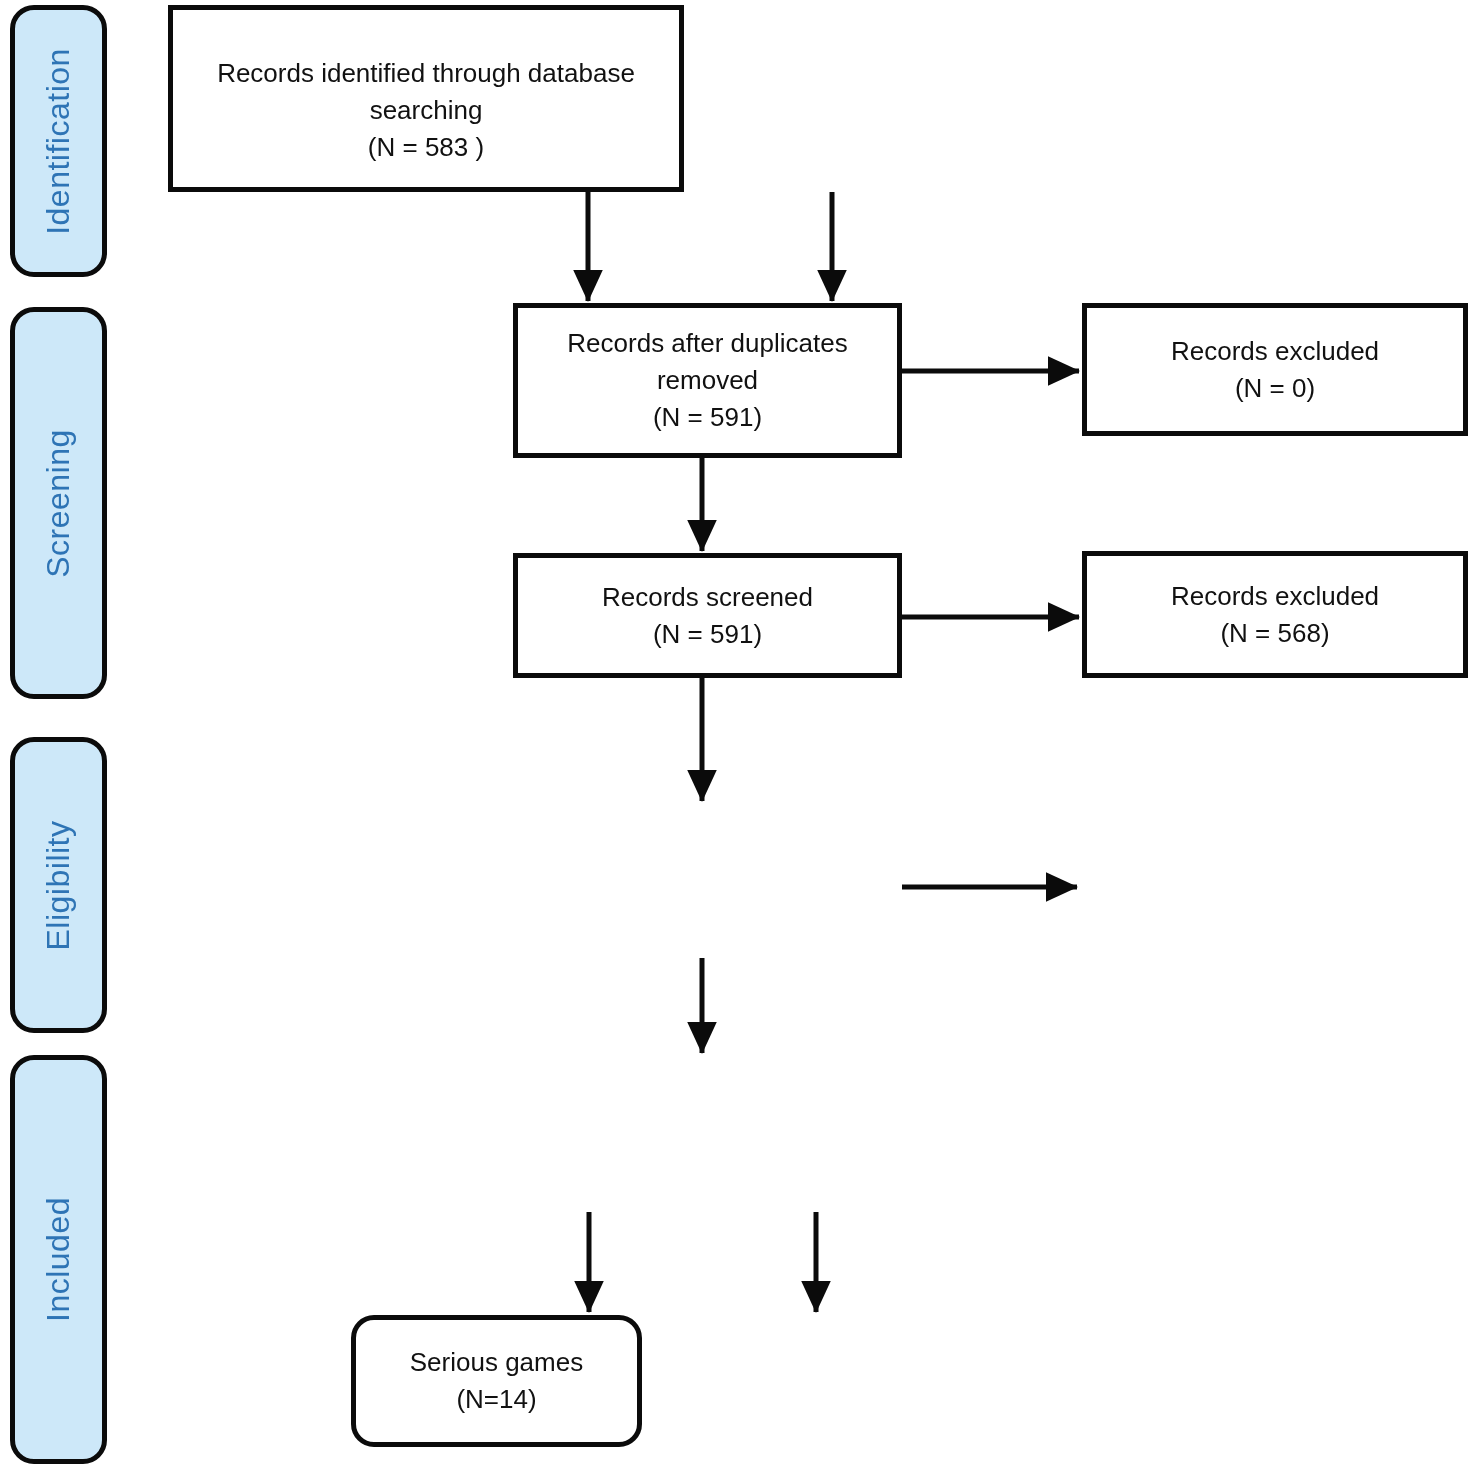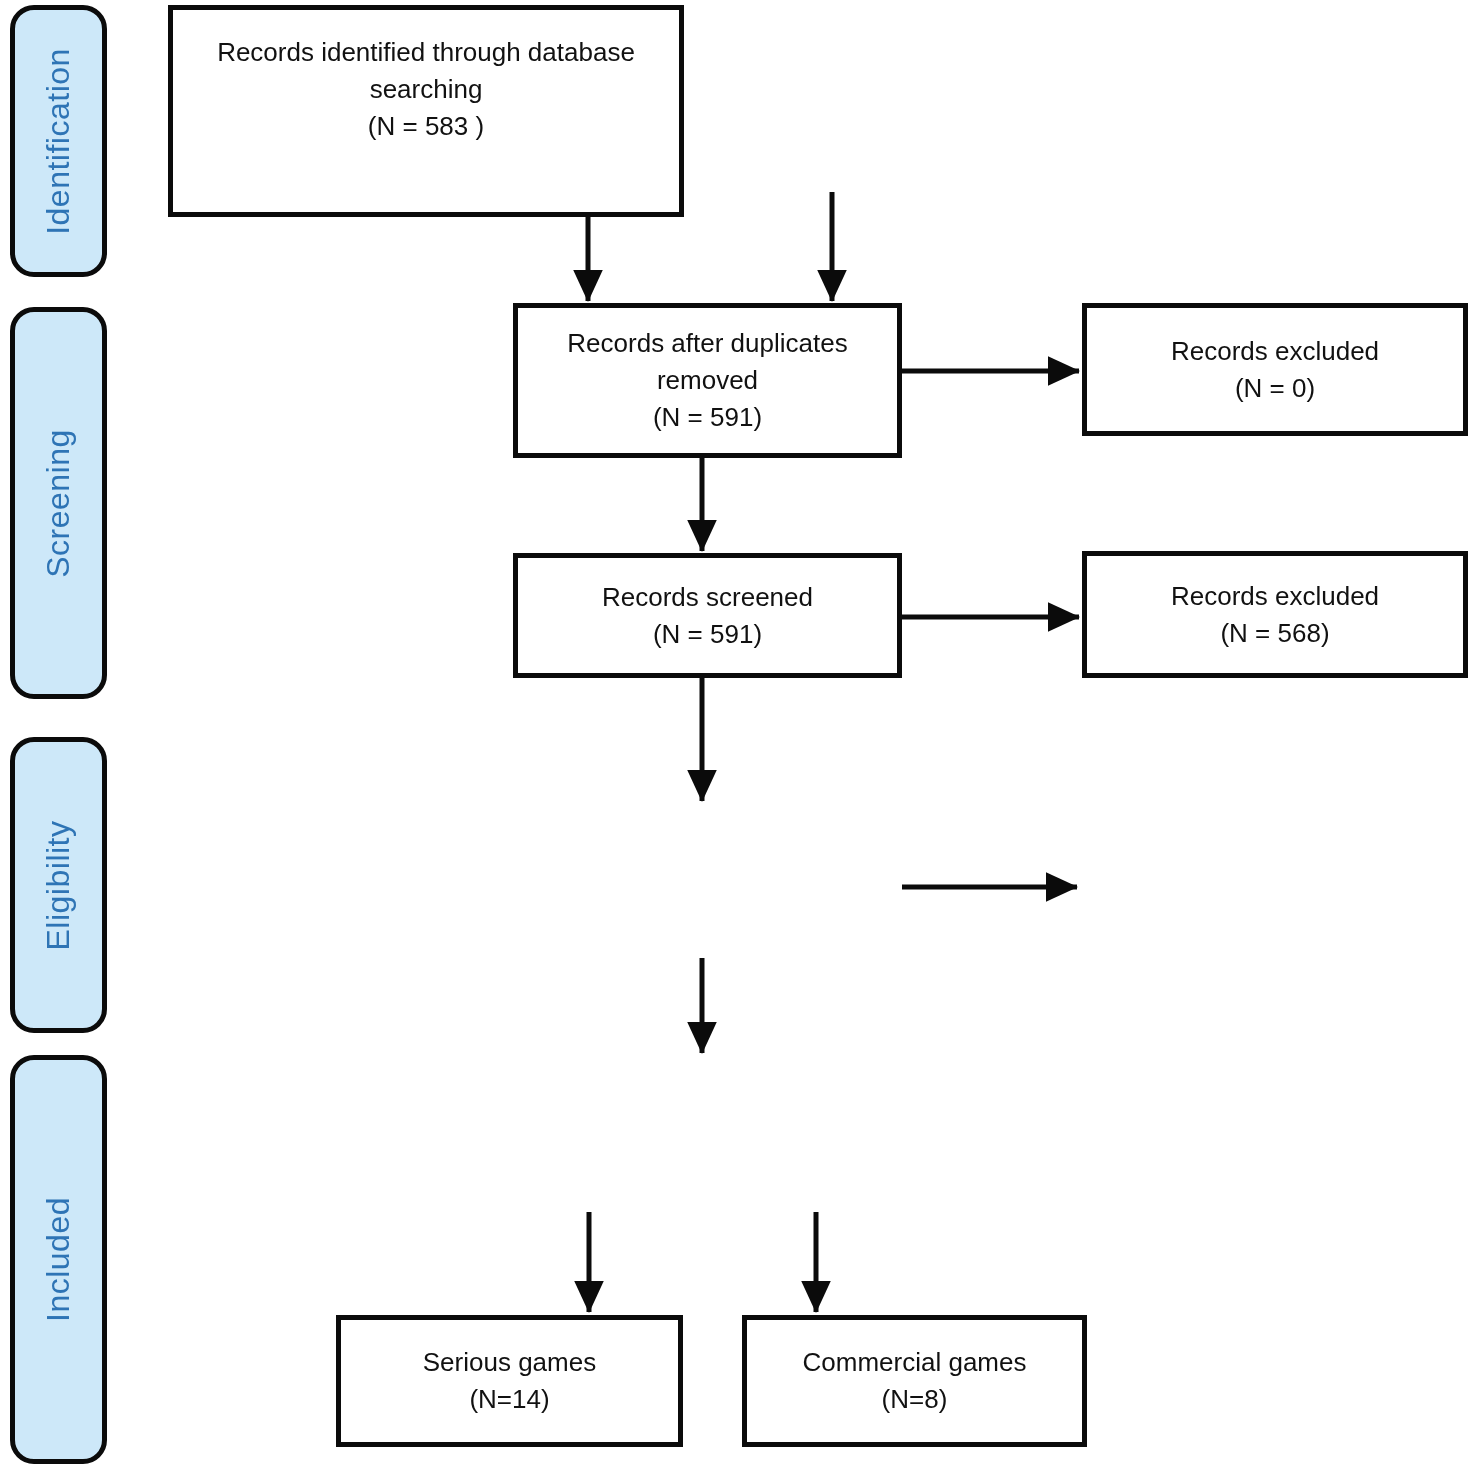--- a/index.html
+++ b/index.html
@@ -75,21 +75,21 @@
   <div class="stage" style="top:307px; height:392px;">
     <span class="lbl">Screening</span>
   </div>
   <div class="stage" style="top:737px; height:296px;">
     <span class="lbl">Eligibility</span>
   </div>
   <div class="stage" style="top:1055px; height:409px;">
     <span class="lbl">Included</span>
   </div>
 
-  <div class="fbox top" style="left:168px; top:5px; width:516px; height:212px;">
+  <div class="fbox top" style="left:168px; top:5px; width:516px; height:187px;justify-content:center;">
     <span class="txt">Records identified through database
 searching
 (N = 583 )</span>
   </div>
 
 
   <div class="fbox" style="left:513px; top:303px; width:389px; height:155px;text-align:center;">
     <span class="txt">Records after duplicates
 removed
 (N = 591)</span>
@@ -106,29 +106,25 @@
   </div>
 
   <div class="fbox" style="left:1082px; top:551px; width:386px; height:127px;">
     <span class="txt">Records excluded
 (N = 568)</span>
   </div>
 
 
 
 
-  <div class="fbox top" style="left:336px; top:1315px; width:347px; height:132px;">
+  <div class="fbox top" style="left:351px; top:1315px; width:291px; height:132px;border-radius:23px;">
     <span class="txt">Serious games
 (N=14)</span>
   </div>
 
-  <div class="fbox top" style="left:742px; top:1315px; width:345px; height:132px;">
-    <span class="txt">Commercial games
-(N=8)</span>
-  </div>
 
   <svg class="arrows" width="1476" height="1484" viewBox="0 0 1476 1484">
     <defs>
       <marker id="arr" markerWidth="6.5" markerHeight="6" refX="6.3" refY="3" orient="auto" markerUnits="strokeWidth">
         <path d="M0,0 L6.5,3 L0,6 z" fill="#0b0b0b"></path>
       </marker>
     </defs>
     <g stroke="#0b0b0b" stroke-width="5">
       <line x1="588" y1="192" x2="588" y2="301" marker-end="url(#arr)"></line>
       <line x1="832" y1="192" x2="832" y2="301" marker-end="url(#arr)"></line>

